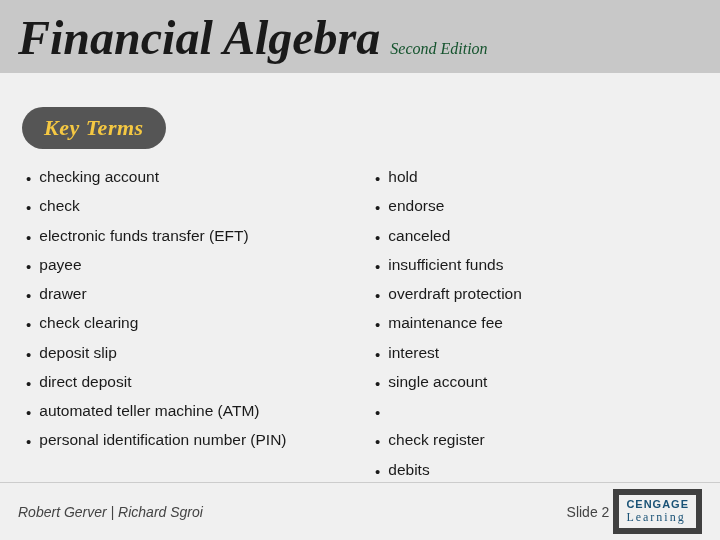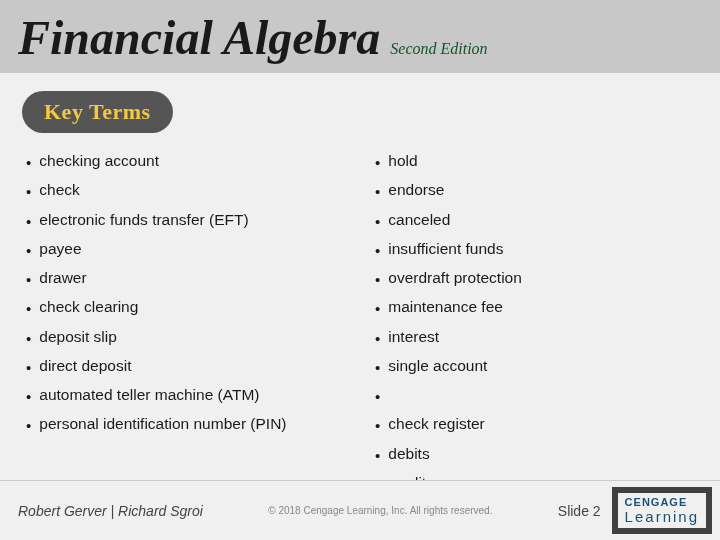--- a/index.html
+++ b/index.html
@@ -39,26 +39,28 @@
     .content-area {
       background: #f0f0f0;
       padding: 18px 22px 12px 22px;
     }
 
     .key-terms-badge {
       background: #555555;
       color: #f5c842;
       font-size: 22px;
       font-weight: bold;
+      font-style: italic;
       padding: 8px 22px;
       border-radius: 28px;
       display: inline-block;
       margin-bottom: 18px;
       font-family: Georgia, serif;
       letter-spacing: 0.5px;
+      margin-top: 16px;
     }
 
     .terms-container {
       display: flex;
       gap: 30px;
       padding: 0 4px;
     }
 
     .terms-column {
       flex: 1;
@@ -84,39 +86,39 @@
     .footer {
       position: absolute;
       bottom: 0;
       left: 0;
       right: 0;
       background: #f0f0f0;
       border-top: 1px solid #ccc;
       display: flex;
       align-items: center;
       justify-content: space-between;
-      padding: 6px 8px 6px 18px;
+      padding: 6px 18px 6px 18px;
     }
 
     .footer-authors {
       font-size: 14px;
       color: #444;
       font-style: italic;
     }
 
     .footer-center {
       font-size: 10px;
       color: #888;
       text-align: center;
     }
 
     .footer-right {
       display: flex;
       align-items: center;
-      gap: 11px;
+      gap: 4px;
     }
 
     .slide-number {
       font-size: 14px;
       color: #444;
     }
 
     .cengage-logo {
       display: flex;
       flex-direction: column;
@@ -124,23 +126,24 @@
     }
 
     .cengage-text {
       font-size: 11px;
       font-weight: bold;
       color: #1a5276;
       letter-spacing: 1px;
     }
 
     .cengage-sub {
-      font-size: 15px;
+      font-size: 12px;
       color: #1a5276;
       letter-spacing: 2px;
+      font-family: Liberation Serif, serif;
     }
 
     .cengage-box {
       border: 6px solid #404040;
       padding: 3px 7px;
       display: inline-block;
     }
   </style>
 </head>
 <body>
@@ -246,21 +249,20 @@
           <span class="bullet">•</span>
           <span>credits</span>
         </div>
       </div>
 
   </div>
 </div>
 
 <div class="footer">
   <span class="footer-authors">Robert Gerver | Richard Sgroi</span>
-  <span class="footer-center">© 2018 Cengage Learning, Inc. All rights reserved.</span>
   <div class="footer-right">
     <span class="slide-number">Slide 2</span>
     <div class="cengage-logo">
       <div class="cengage-box">
         <div class="cengage-text">CENGAGE</div>
         <div class="cengage-sub">Learning</div>
       </div>
     </div>
   </div>
 </div>

